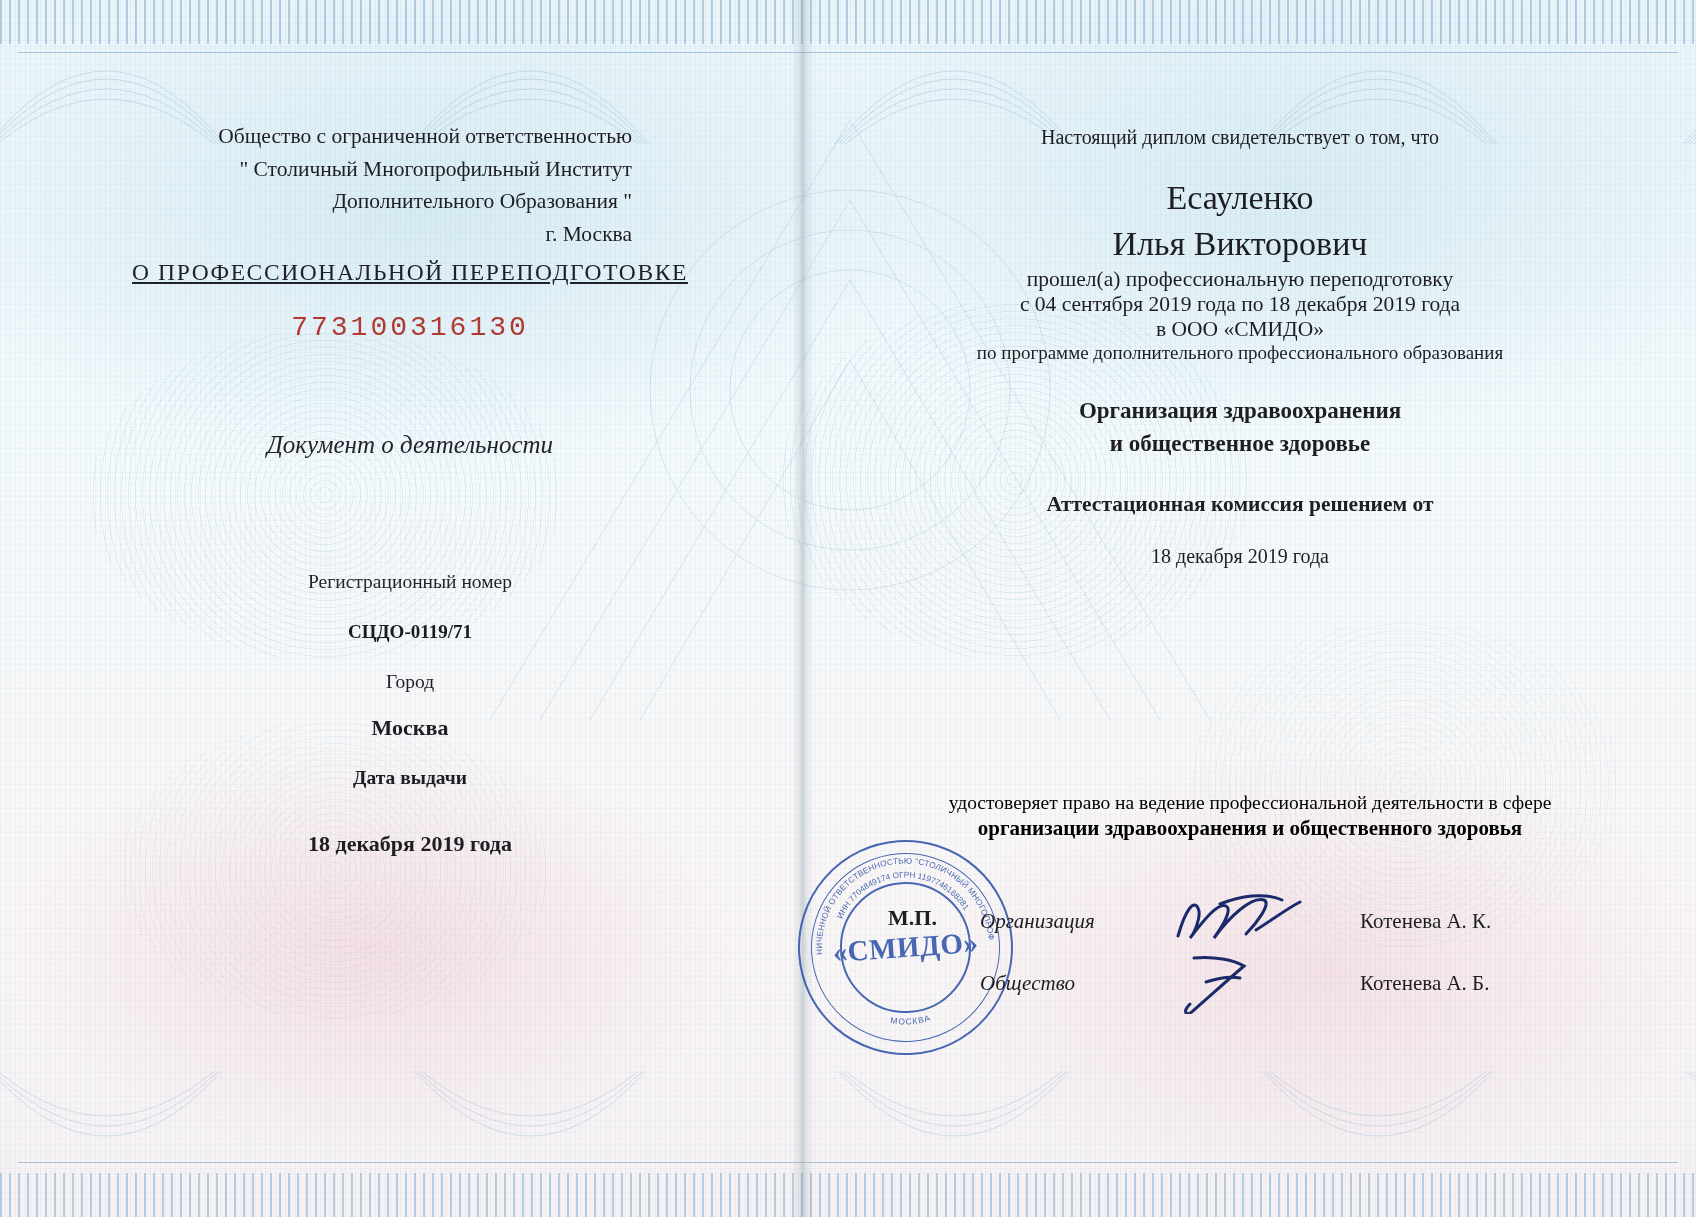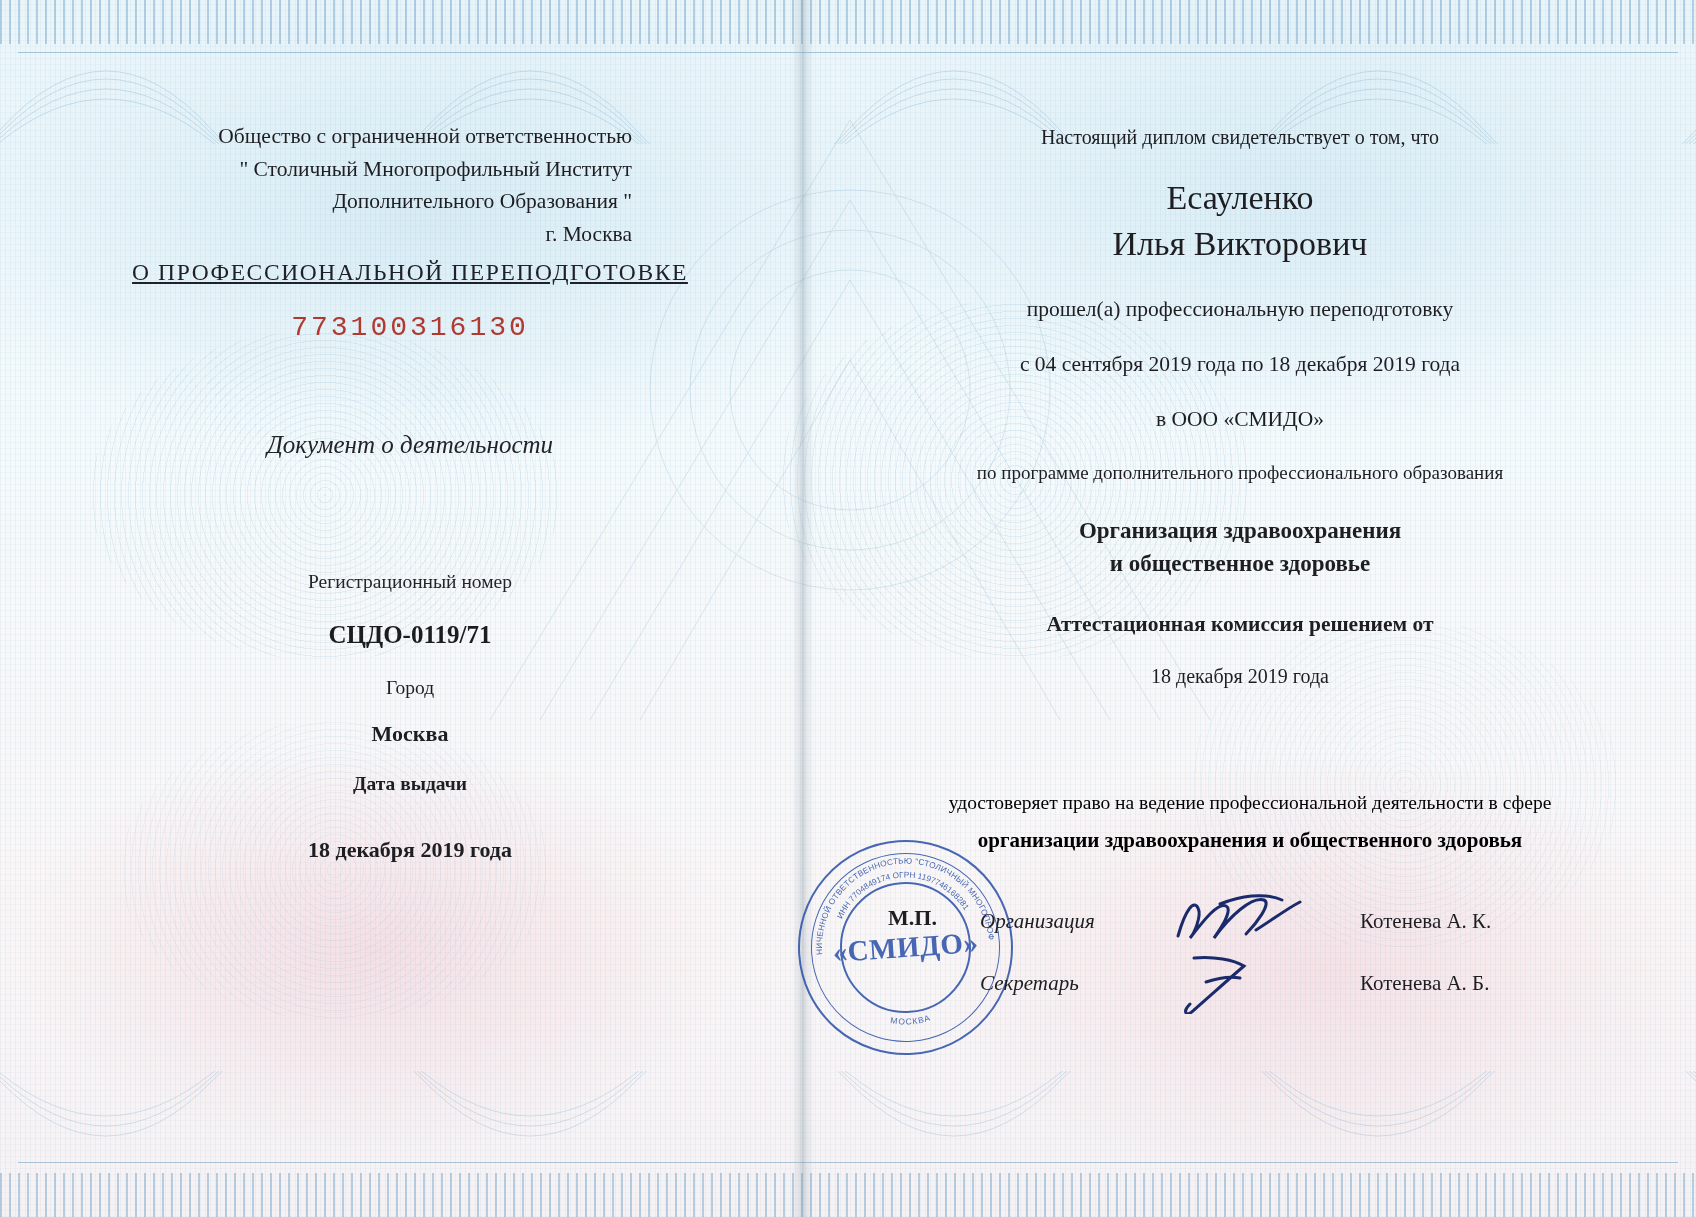--- a/index.html
+++ b/index.html
@@ -144,21 +144,21 @@
     font-style: italic;
     color: #22222a;
   }
   .reg-label {
     margin-top: 112px;
     font-size: 19.5px;
     color: #24242c;
   }
   .reg-value {
     margin-top: 28px;
-    font-size: 25px;
+    font-size: 19px;
     font-weight: 700;
     color: #1b1b22;
   }
   .city-label { margin-top: 28px; font-size: 19.5px; }
   .city-value { margin-top: 22px; font-size: 22px; font-weight: 700; }
   .date-label { margin-top: 26px; font-size: 19.5px; font-weight: bold; }
   .date-value { margin-top: 42px; font-size: 22px; font-weight: 700; }
 
   
   .right-col {
@@ -169,21 +169,21 @@
     text-align: center;
     color: #1d1d22;
   }
   .r-intro { font-size: 20px; }
   .r-name {
     margin-top: 26px;
     font-size: 34px;
     line-height: 1.35;
     white-space: pre-line;
   }
-  .r-line { margin-top: 30px; font-size: 21.5px; }
+  .r-line { font-size: 21.5px; }
   .r-line.sm { font-size: 19px; }
   .r-program {
     margin-top: 30px;
     font-size: 23px;
     font-weight: 700;
     line-height: 1.45;
     white-space: pre-line;
   }
   .r-commission {
     margin-top: 32px;
@@ -193,21 +193,21 @@
   .r-commission-date { margin-top: 28px; font-size: 20px; }
 
   .r-rights {
     position: absolute;
     left: 880px;
     top: 792px;
     width: 740px;
     text-align: center;
   }
   .r-rights .t1 { font-size: 19.5px; }
-  .r-rights .t2 { margin-top: 14px; font-size: 21px; font-weight: 700; }
+  .r-rights .t2 { margin-top: 2px; font-size: 21px; font-weight: 700; }
 
   .signatures {
     position: absolute;
     left: 980px;
     top: 890px;
     width: 640px;
   }
   .sig-row {
     display: flex;
     align-items: center;
@@ -386,21 +386,21 @@
             <g fill="none" stroke="#1b2a6b" stroke-width="3" stroke-linecap="round">
               <path d="M18,46 C26,18 34,10 38,18 C42,26 34,44 30,48 C44,30 58,12 66,16 C74,20 58,42 54,48 C70,26 92,6 104,10 C112,13 96,34 86,44"></path>
               <path d="M60,14 C80,6 104,2 122,10"></path>
               <path d="M96,40 C112,30 128,18 140,12"></path>
             </g>
           </svg>
         </div>
         <div class="sig-name">Котенева А. К.</div>
       </div>
       <div class="sig-row">
-        <div class="sig-role">Секретарь</div>
+        <div class="sig-role">Общество</div>
         <div class="sig-mark">
           <svg viewBox="0 0 200 62" style="width:100%;height:100%">
             <g fill="none" stroke="#1b2a6b" stroke-width="3" stroke-linecap="round">
               <path d="M34,6 C54,4 74,8 84,14 C70,26 50,44 34,58 C26,66 22,60 30,52"></path>
               <path d="M46,30 C58,26 70,24 80,26"></path>
             </g>
           </svg>
         </div>
         <div class="sig-name">Котенева А. Б.</div>
       </div>

